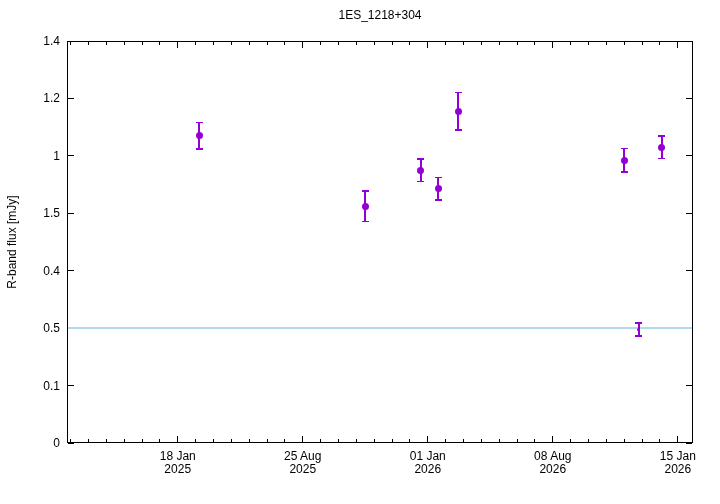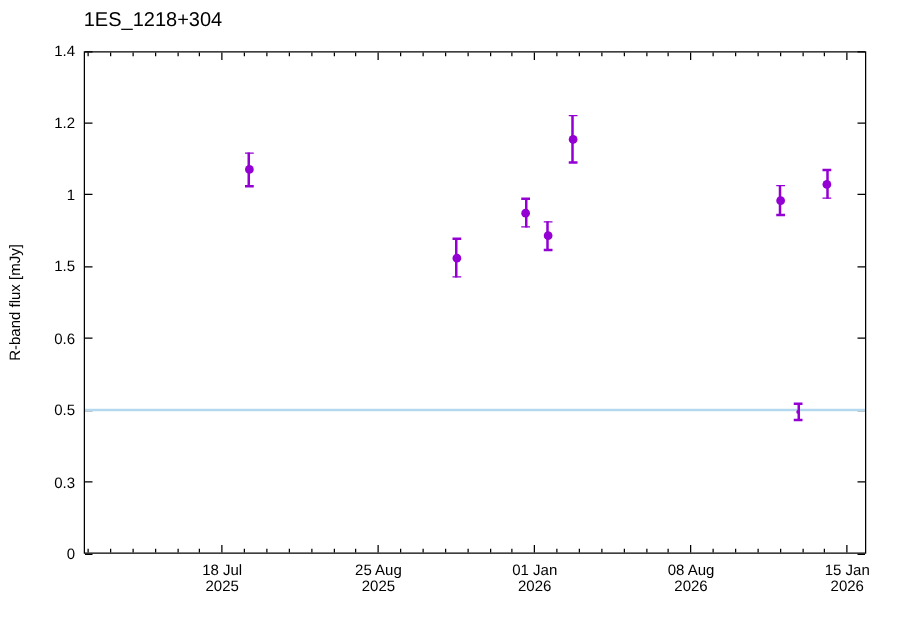--- a/index.html
+++ b/index.html
@@ -1,20 +1,20 @@
 <!DOCTYPE html>
 <html><head>
 <meta charset="utf-8">
 <style>
   html,body{margin:0;padding:0;background:#fff;}
   .root{
     position:relative;width:720px;height:504px;background:#ffffff;
     font-family:"Liberation Sans",sans-serif;color:#000;overflow:hidden;
   }
-  .title{position:absolute;left:67px;top:8px;width:626px;font-size:16px;}
+  .title{position:absolute;left:67px;top:8px;width:626px;text-align:center;font-size:12px;}
   .ylabel{position:absolute;left:12px;top:242px;transform:translate(-50%,-50%) rotate(-90deg);
           white-space:nowrap;font-size:12px;}
   .xlabel{position:absolute;left:67px;top:480px;width:626px;text-align:center;font-size:12px;}
   .plot-border{position:absolute;left:67px;top:41px;width:626px;height:402px;
                border:1px solid #000;box-sizing:border-box;}
   .tick{position:absolute;background:#000;}
   .ytick-label{position:absolute;width:52px;text-align:right;font-size:12px;line-height:14px;}
   .xtick-label{position:absolute;width:70px;text-align:center;font-size:12px;line-height:13px;}
   .refline{position:absolute;z-index:1;}
   .pt-dot{position:absolute;border-radius:50%;z-index:3;}
@@ -26,27 +26,27 @@
 <div class="root">
   <div class="title">1ES_1218+304</div>
   <div class="ylabel">R-band flux [mJy]</div>
   <div class="plot-border"></div>
   <div id="plot-dynamic">
       <div class="tick" style="position: absolute; background: rgb(0, 0, 0); left: 68px; top: 442.5px; width: 6px; height: 1px;"></div>
       <div class="tick" style="position: absolute; background: rgb(0, 0, 0); left: 686px; top: 442.5px; width: 6px; height: 1px;"></div>
       <div class="ytick-label" style="left: 8px; top: 436px;">0</div>
       <div class="tick" style="position: absolute; background: rgb(0, 0, 0); left: 68px; top: 385.071px; width: 6px; height: 1px;"></div>
       <div class="tick" style="position: absolute; background: rgb(0, 0, 0); left: 686px; top: 385.071px; width: 6px; height: 1px;"></div>
-      <div class="ytick-label" style="left: 8px; top: 378.571px;">0.3</div>
+      <div class="ytick-label" style="left: 8px; top: 378.571px;">0.1</div>
       <div class="tick" style="position: absolute; background: rgb(0, 0, 0); left: 68px; top: 327.643px; width: 6px; height: 1px;"></div>
       <div class="tick" style="position: absolute; background: rgb(0, 0, 0); left: 686px; top: 327.643px; width: 6px; height: 1px;"></div>
       <div class="ytick-label" style="left: 8px; top: 321.143px;">0.5</div>
       <div class="tick" style="position: absolute; background: rgb(0, 0, 0); left: 68px; top: 270.214px; width: 6px; height: 1px;"></div>
       <div class="tick" style="position: absolute; background: rgb(0, 0, 0); left: 686px; top: 270.214px; width: 6px; height: 1px;"></div>
-      <div class="ytick-label" style="left: 8px; top: 263.714px;">0.6</div>
+      <div class="ytick-label" style="left: 8px; top: 263.714px;">0.4</div>
       <div class="tick" style="position: absolute; background: rgb(0, 0, 0); left: 68px; top: 212.786px; width: 6px; height: 1px;"></div>
       <div class="tick" style="position: absolute; background: rgb(0, 0, 0); left: 686px; top: 212.786px; width: 6px; height: 1px;"></div>
       <div class="ytick-label" style="left: 8px; top: 206.286px;">1.5</div>
       <div class="tick" style="position: absolute; background: rgb(0, 0, 0); left: 68px; top: 155.357px; width: 6px; height: 1px;"></div>
       <div class="tick" style="position: absolute; background: rgb(0, 0, 0); left: 686px; top: 155.357px; width: 6px; height: 1px;"></div>
       <div class="ytick-label" style="left: 8px; top: 148.857px;">1</div>
       <div class="tick" style="position: absolute; background: rgb(0, 0, 0); left: 68px; top: 97.9286px; width: 6px; height: 1px;"></div>
       <div class="tick" style="position: absolute; background: rgb(0, 0, 0); left: 686px; top: 97.9286px; width: 6px; height: 1px;"></div>
       <div class="ytick-label" style="left: 8px; top: 91.4286px;">1.2</div>
       <div class="tick" style="position: absolute; background: rgb(0, 0, 0); left: 68px; top: 40.5px; width: 6px; height: 1px;"></div>
@@ -108,21 +108,21 @@
       <div class="tick" style="position: absolute; background: rgb(0, 0, 0); left: 605.878px; top: 42px; width: 1px; height: 3px;"></div>
       <div class="tick" style="position: absolute; background: rgb(0, 0, 0); left: 623.738px; top: 439px; width: 1px; height: 3px;"></div>
       <div class="tick" style="position: absolute; background: rgb(0, 0, 0); left: 623.738px; top: 42px; width: 1px; height: 3px;"></div>
       <div class="tick" style="position: absolute; background: rgb(0, 0, 0); left: 641.598px; top: 439px; width: 1px; height: 3px;"></div>
       <div class="tick" style="position: absolute; background: rgb(0, 0, 0); left: 641.598px; top: 42px; width: 1px; height: 3px;"></div>
       <div class="tick" style="position: absolute; background: rgb(0, 0, 0); left: 659.459px; top: 439px; width: 1px; height: 3px;"></div>
       <div class="tick" style="position: absolute; background: rgb(0, 0, 0); left: 659.459px; top: 42px; width: 1px; height: 3px;"></div>
       <div class="tick" style="position: absolute; background: rgb(0, 0, 0); left: 177.233px; top: 436px; width: 1px; height: 6px;"></div>
       <div class="tick" style="position: absolute; background: rgb(0, 0, 0); left: 177.233px; top: 42px; width: 1px; height: 6px;"></div>
       <div class="xtick-label" style="left: 142.733px; top: 450px;">
-        <div>18 Jul</div>
+        <div>18 Jan</div>
         <div>2025</div>
       </div>
       <div class="tick" style="position: absolute; background: rgb(0, 0, 0); left: 302.255px; top: 436px; width: 1px; height: 6px;"></div>
       <div class="tick" style="position: absolute; background: rgb(0, 0, 0); left: 302.255px; top: 42px; width: 1px; height: 6px;"></div>
       <div class="xtick-label" style="left: 267.755px; top: 450px;">
         <div>25 Aug</div>
         <div>2025</div>
       </div>
       <div class="tick" style="position: absolute; background: rgb(0, 0, 0); left: 427.276px; top: 436px; width: 1px; height: 6px;"></div>
       <div class="tick" style="position: absolute; background: rgb(0, 0, 0); left: 427.276px; top: 42px; width: 1px; height: 6px;"></div>

